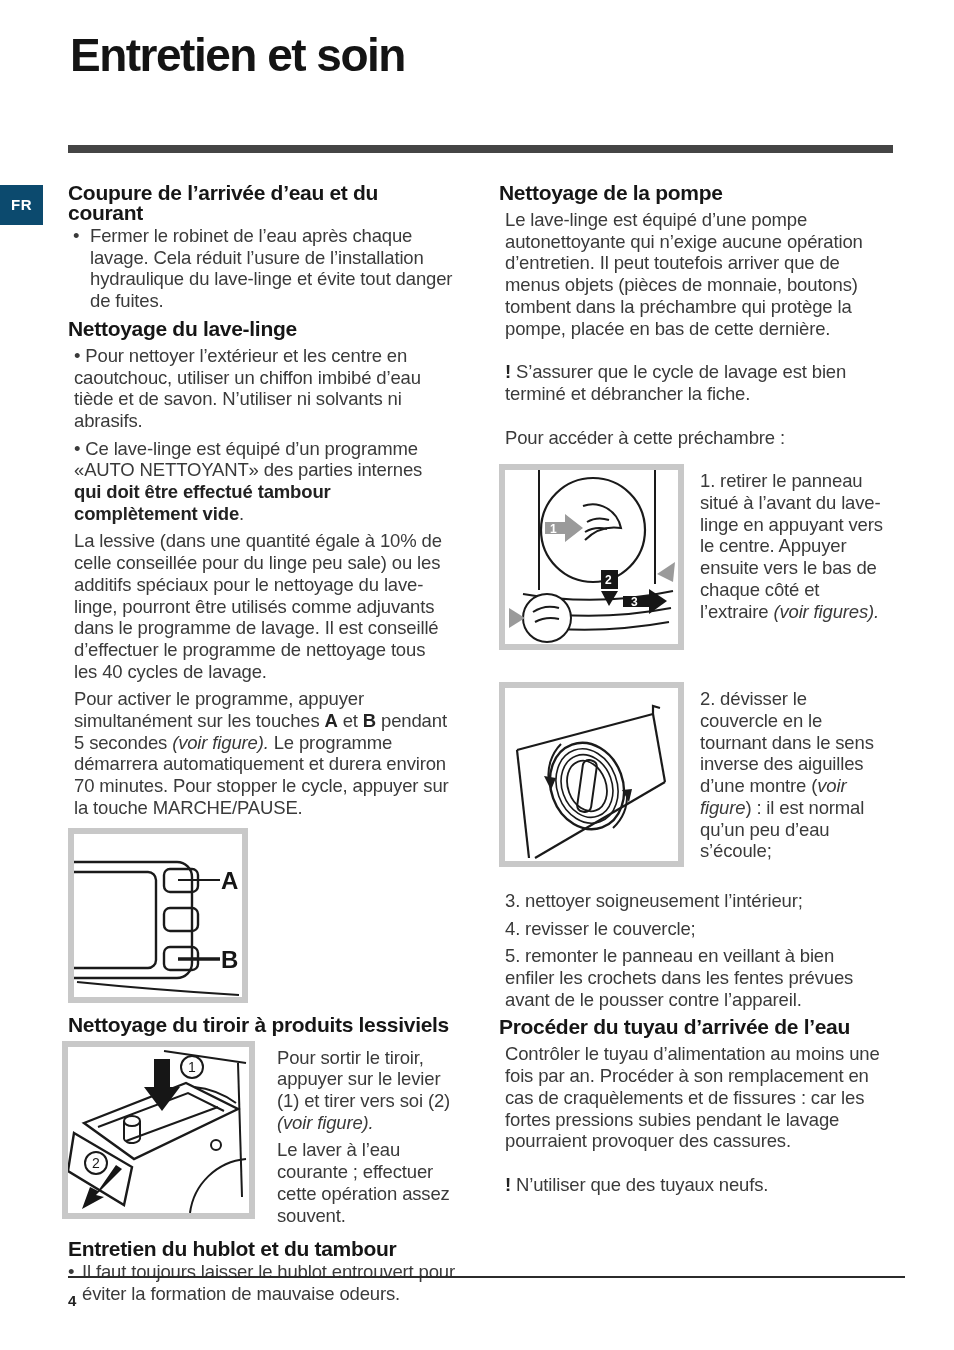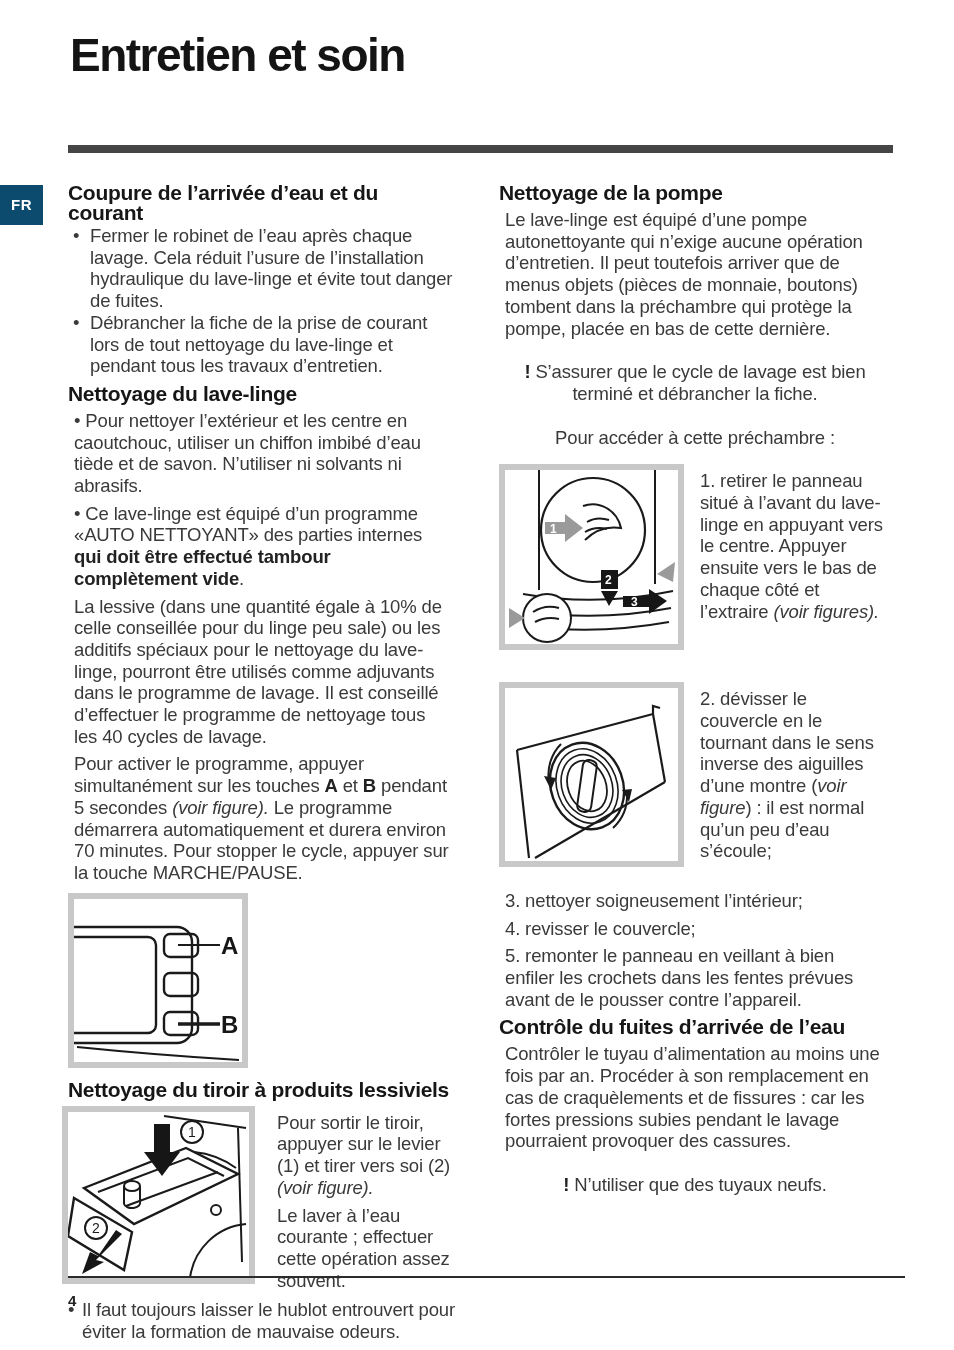--- a/index.html
+++ b/index.html
@@ -27,21 +27,21 @@
   }
   p{margin:6px;}
   .b{font-weight:bold;color:#222222;}
   .i{font-style:italic;}
   ul.hang{list-style:none;margin:2px 0 0 0;padding:0;}
   ul.hang li{position:relative;padding-left:22px;margin:0;}
   ul.hang li::before{content:"•";position:absolute;left:5px;top:0;color:#3a3a3a;}
   ul.hang-sm li{padding-left:14px;}
   ul.hang-sm li::before{left:0;}
   .mt-sec{margin-top:7px;}
-  .mt-gap{margin-top:22px;text-align:center;}
+  .mt-gap{margin-top:22px;}
   .fig{background:#ffffff;border:6px solid #c8c8c8;box-sizing:content-box;}
   .fig svg{display:block;}
   .fig-ab{width:168px;height:163px;margin:9px 0 12px 0;}
   .fig-drawer{width:181px;height:166px;flex:0 0 auto;margin-left:-6px;}
   .fig-right{width:173px;flex:0 0 auto;}
   .row{display:flex;align-items:flex-start;}
   .row .side-text{margin-left:16px;}
   .drawer-row{margin-top:6px;}
   .drawer-row .side-text{width:188px;}
   .figrow1{margin-top:16px;}
@@ -62,21 +62,20 @@
 
   <h1 class="page-title">Entretien et soin</h1>
   <div class="title-bar"></div>
   <div class="lang-badge">FR</div>
 
   <div class="col col-left">
 
     <h2>Coupure de l’arrivée d’eau et du courant</h2>
     <ul class="hang">
       <li><span>Fermer le robinet de l’eau après chaque lavage. Cela réduit l’usure de l’installation hydraulique du lave-linge et évite tout danger de fuites.</span></li>
-      <li><span>Débrancher la fiche de la prise de courant lors de tout nettoyage du lave-linge et pendant tous les travaux d’entretien.</span></li>
     </ul>
 
     <h2 class="mt-sec">Nettoyage du lave-linge</h2>
     <p><span>•  Pour nettoyer l’extérieur et les centre en caoutchouc, utiliser un chiffon imbibé d’eau tiède et de savon. N’utiliser ni solvants ni abrasifs.</span></p>
     <p><span>•  Ce lave-linge est équipé d’un programme «AUTO NETTOYANT» des parties internes </span><span class="b">qui doit être effectué tambour complètement vide</span><span>.</span></p>
     <p><span>La lessive (dans une quantité égale à 10% de celle conseillée pour du linge peu sale) ou les additifs spéciaux pour le nettoyage du lave-linge, pourront être utilisés comme adjuvants dans le programme de lavage. Il est conseillé d’effectuer le programme de nettoyage tous les 40 cycles de lavage.</span></p>
     <p><span>Pour activer le programme, appuyer simultanément sur les touches </span><span class="b">A</span><span> et </span><span class="b">B</span><span> pendant 5 secondes </span><span class="i">(voir figure).</span><span> Le programme démarrera automatiquement et durera environ 70 minutes. Pour stopper le cycle, appuyer sur la touche MARCHE/PAUSE.</span></p>
 
     <div class="fig fig-ab">
       <svg width="168" height="163" viewBox="0 0 168 163">
@@ -121,20 +120,21 @@
           <circle cx="28" cy="116" r="11" fill="#ffffff" stroke="#1a1a1a" stroke-width="2"></circle>
           <text class="circled-num" x="24" y="121">2</text>
         </svg>
       </div>
       <div class="side-text">
         <p><span>Pour sortir le tiroir, appuyer sur le levier (1) et tirer vers soi (2) </span><span class="i">(voir figure).</span></p>
         <p><span>Le laver à l’eau courante ; effectuer cette opération assez souvent.</span></p>
       </div>
     </div>
 
+    <h2 class="mt-sec">Entretien du hublot et du tambour</h2>
     <ul class="hang hang-sm">
       <li><span>Il faut toujours laisser le hublot entrouvert pour éviter la formation de mauvaise odeurs.</span></li>
     </ul>
 
   </div>
 
   <div class="col col-right">
 
     <h2>Nettoyage de la pompe</h2>
     <p><span>Le lave-linge est équipé d’une pompe autonettoyante qui n’exige aucune opération d’entretien. Il peut toutefois arriver que de menus objets (pièces de monnaie, boutons) tombent dans la préchambre qui protège la pompe, placée en bas de cette dernière.</span></p>
@@ -201,21 +201,21 @@
       </div>
       <p class="side-text"><span>2. dévisser le couvercle en le tournant dans le sens inverse des aiguilles d’une montre (</span><span class="i">voir figure</span><span>) : il est normal qu’un peu d’eau s’écoule;</span></p>
     </div>
 
     <div class="steps">
       <p><span>3. nettoyer soigneusement l’intérieur;</span></p>
       <p><span>4. revisser le couvercle;</span></p>
       <p><span>5. remonter le panneau en veillant à bien enfiler les crochets dans les fentes prévues avant de le pousser contre l’appareil.</span></p>
     </div>
 
-    <h2 class="mt-sec">Contrôle du fuites d’arrivée de l’eau</h2>
+    <h2 class="mt-sec">Procéder du tuyau d’arrivée de l’eau</h2>
     <p><span>Contrôler le tuyau d’alimentation au moins une fois par an. Procéder à son remplacement en cas de craquèlements et de fissures : car les fortes pressions subies pendant le lavage pourraient provoquer des cassures.</span></p>
     <p class="mt-gap"><span class="b">!</span><span> N’utiliser que des tuyaux neufs.</span></p>
 
   </div>
 
   <div class="footer-rule"></div>
   <div class="page-number">4</div>
 
 </div>
 

